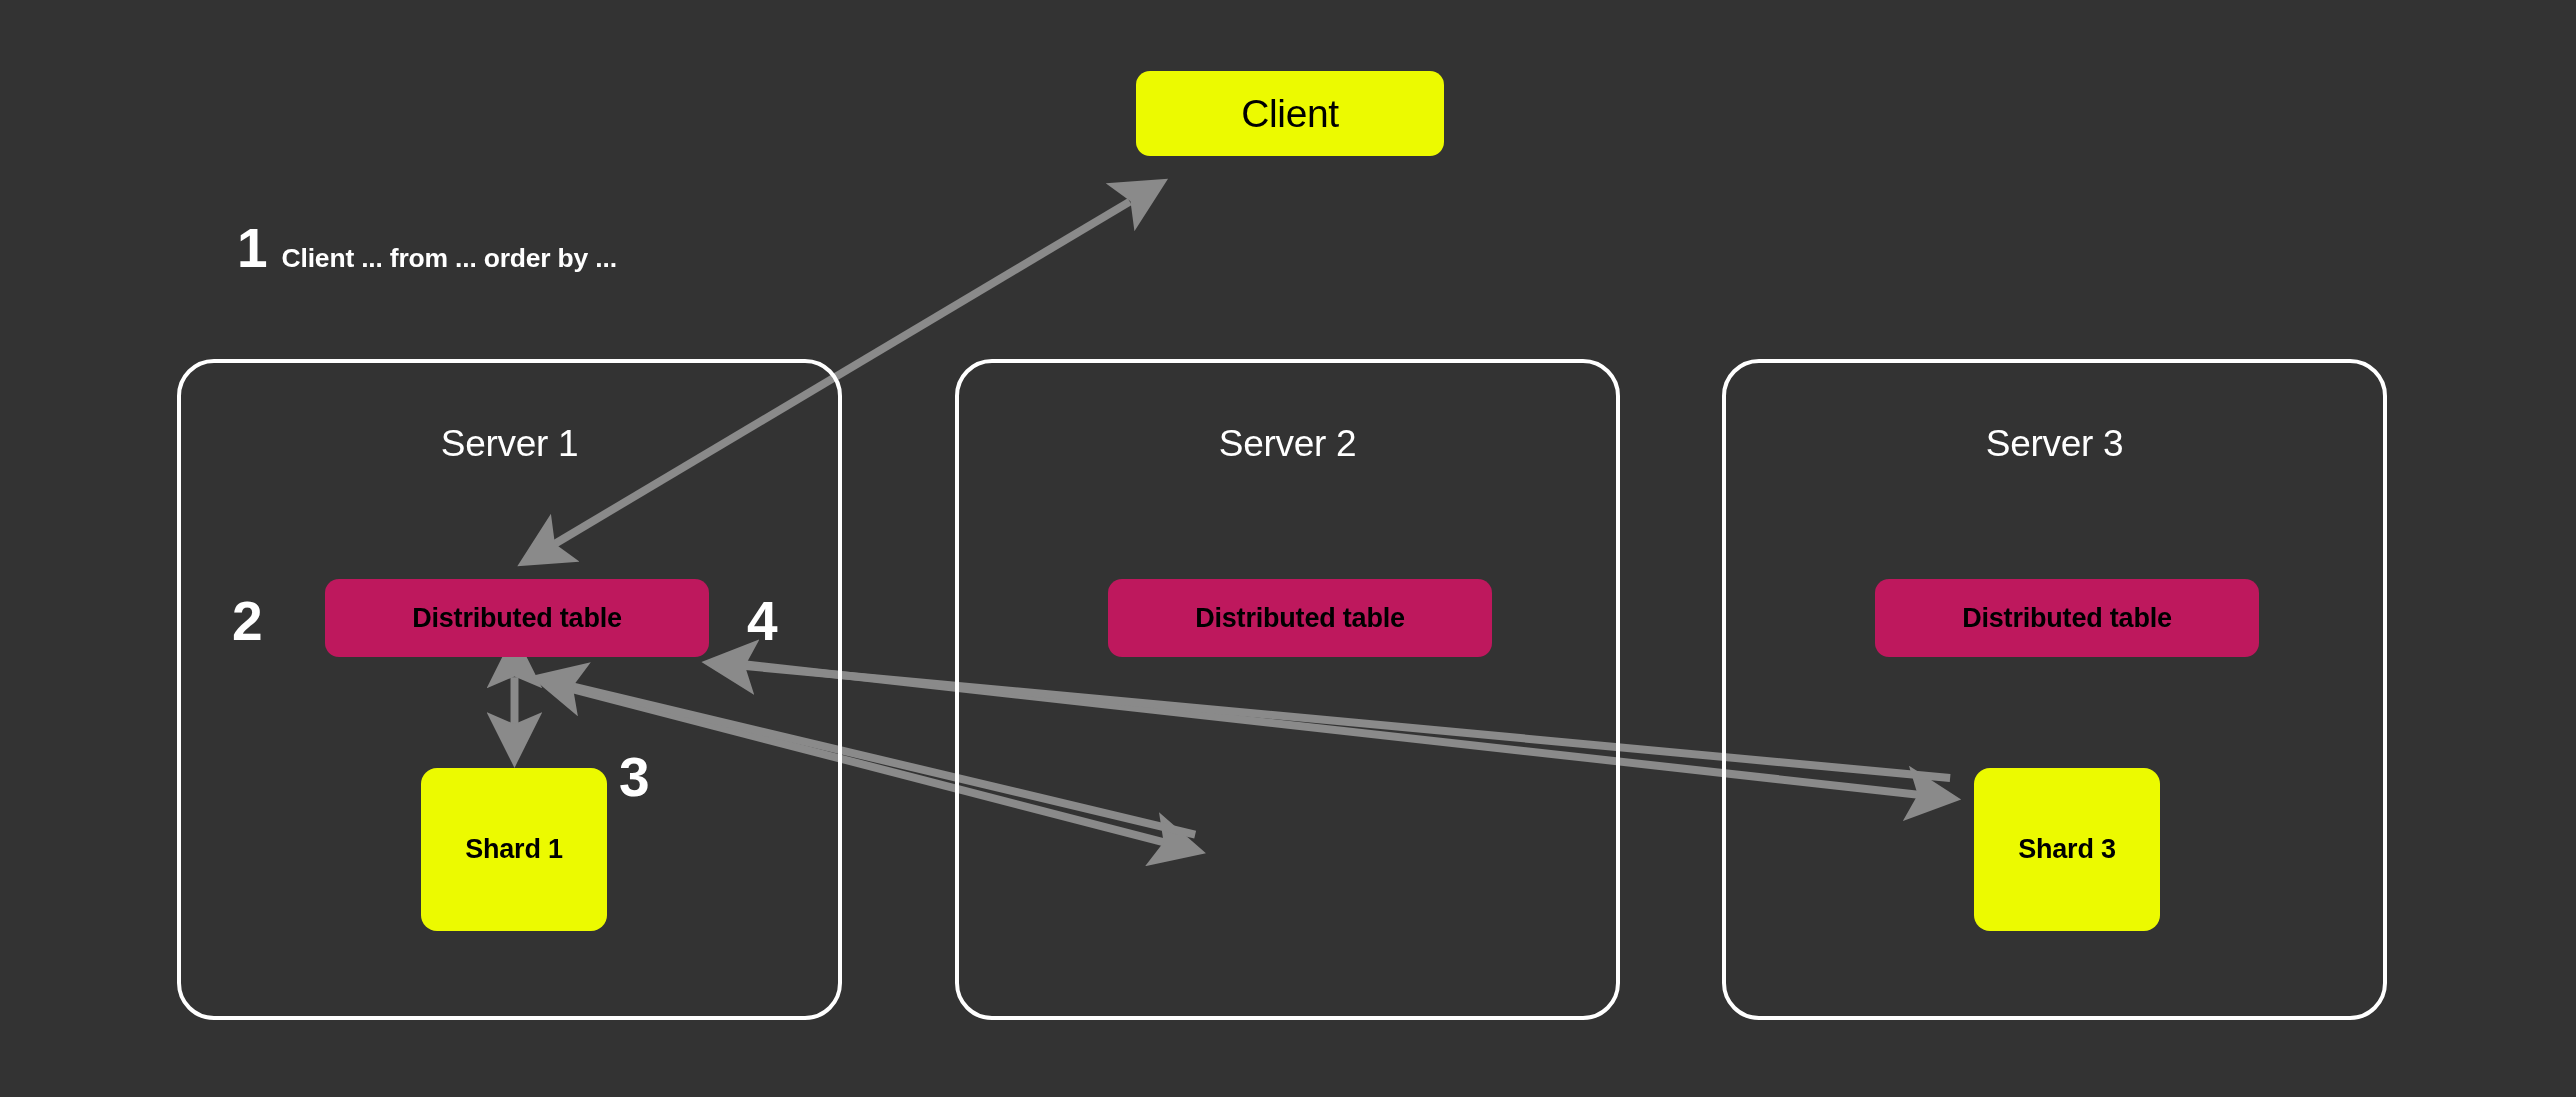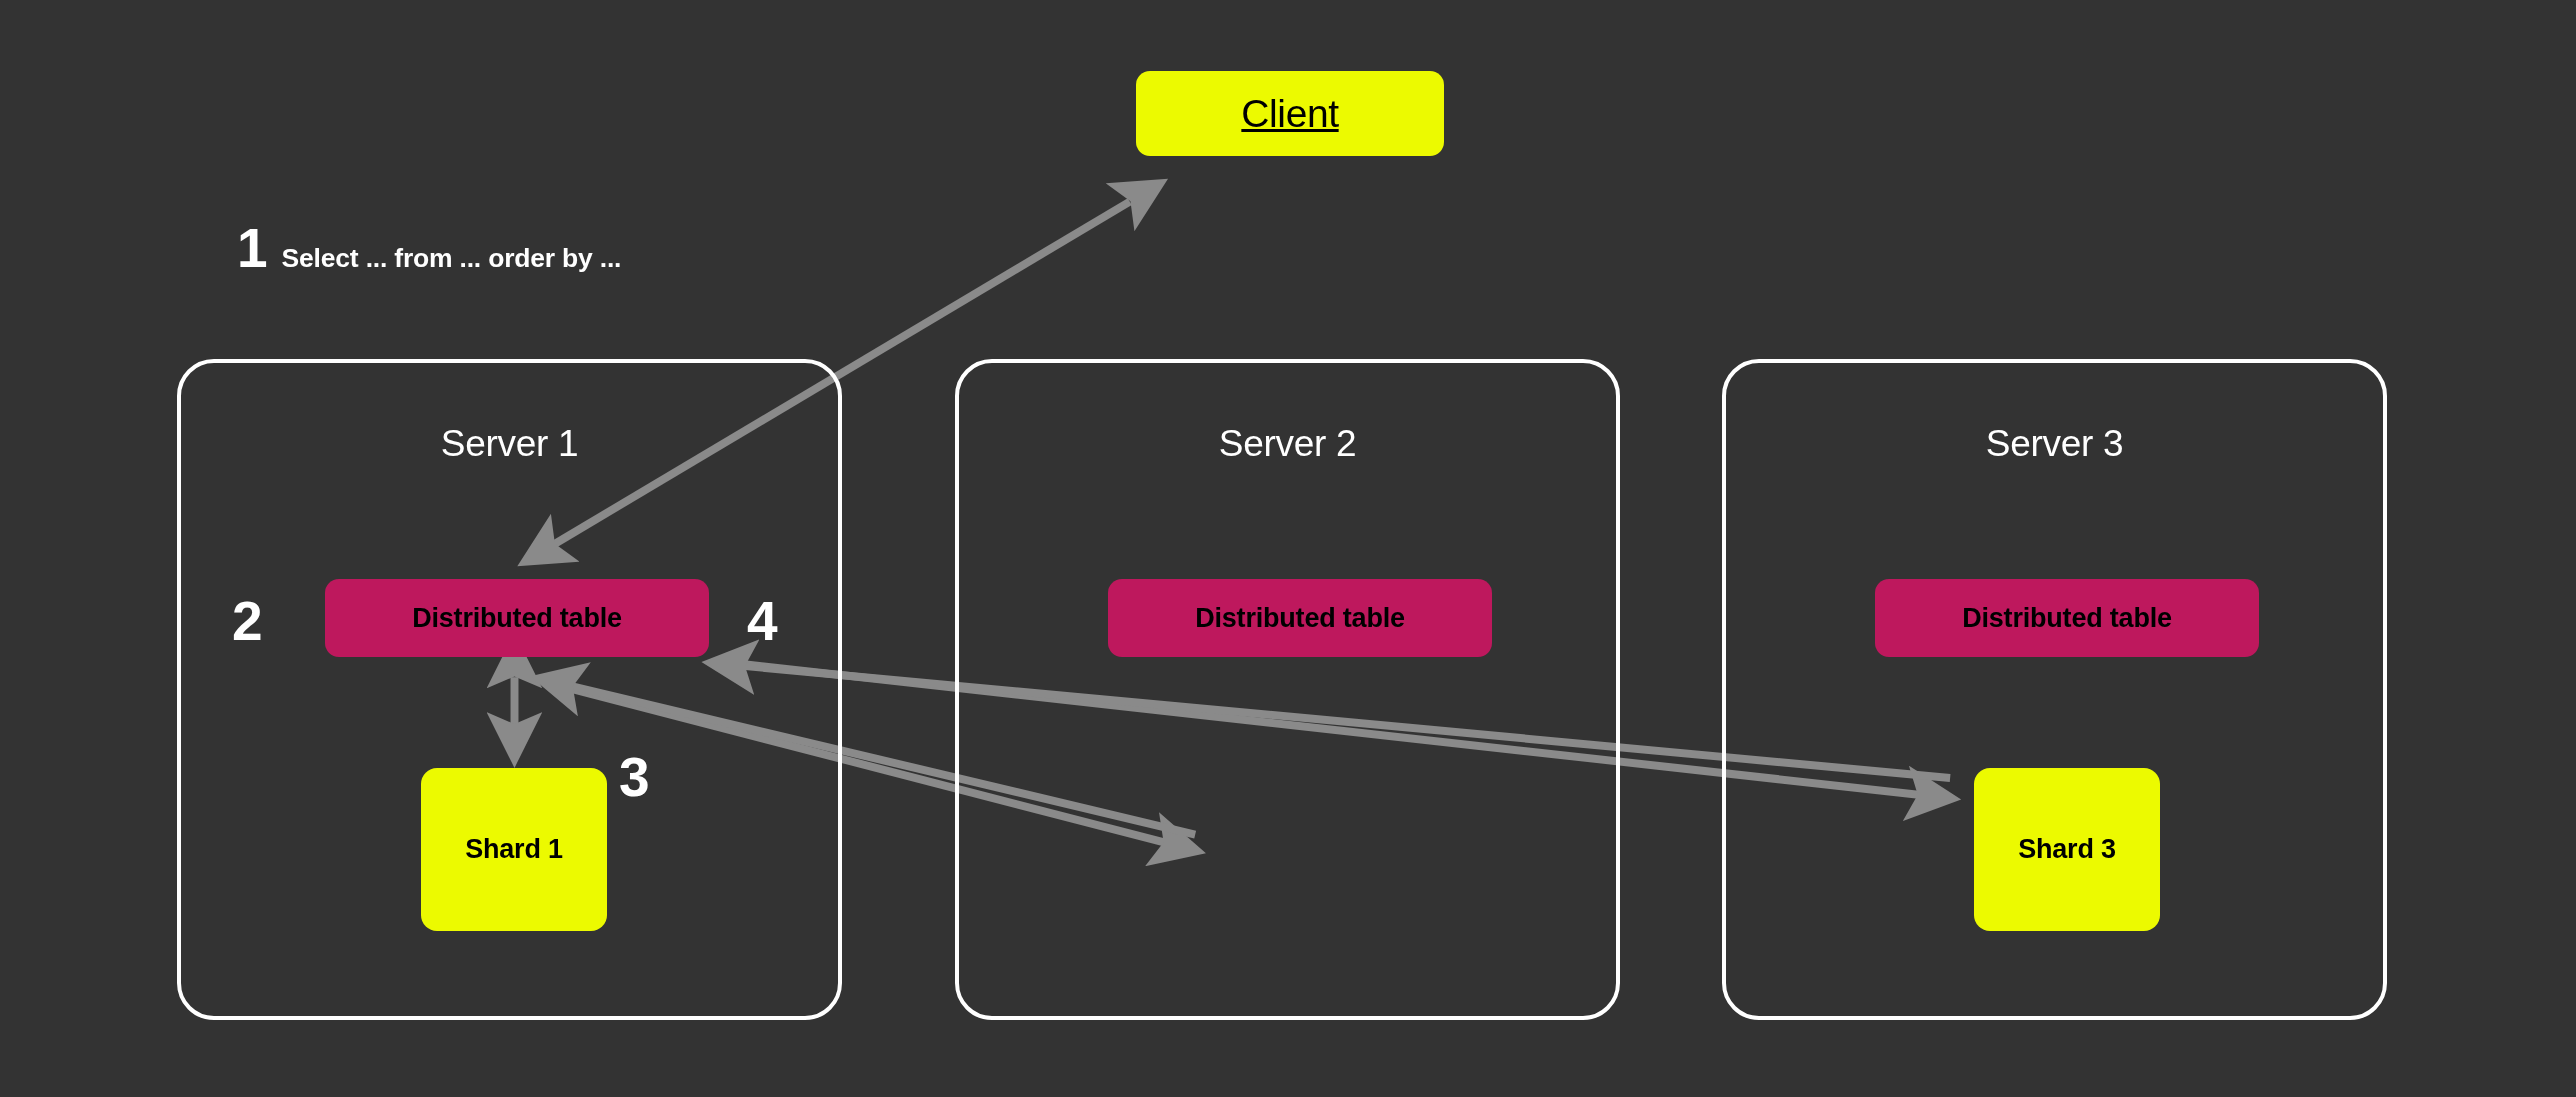--- a/index.html
+++ b/index.html
@@ -40,21 +40,20 @@
     display: flex;
     align-items: center;
     justify-content: center;
     z-index: 3;
   }
   .client-label {
     color: #000000;
     font-size: 39px;
     font-weight: 400;
     letter-spacing: -0.4px;
-    text-decoration: underline;
   }
 
   
   .step1-block {
     position: absolute;
     left: 237px;
     top: 221px;
     display: flex;
     align-items: baseline;
     gap: 14px;
@@ -186,21 +185,21 @@
 
     <line x1="1352" y1="944" x2="612" y2="768" stroke="#8A8A8A" stroke-width="9" marker-end="url(#ah-end)"></line>
   </svg>
 
   <div class="client-node">
     <span class="client-label">Client</span>
   </div>
 
   <div class="step1-block">
     <span class="step-num">1</span>
-    <span class="step1-text">Select ... from ... order by ...</span>
+    <span class="step1-text">Client ... from ... order by ...</span>
   </div>
 
   <div class="server" id="server-1">
     <div class="server-title">Server 1</div>
     <div class="dist-table" id="dist-table-1">
       <span class="dt-label">Distributed table</span>
     </div>
     <div class="shard" id="shard-1">
       <span class="shard-label">Shard 1</span>
     </div>

